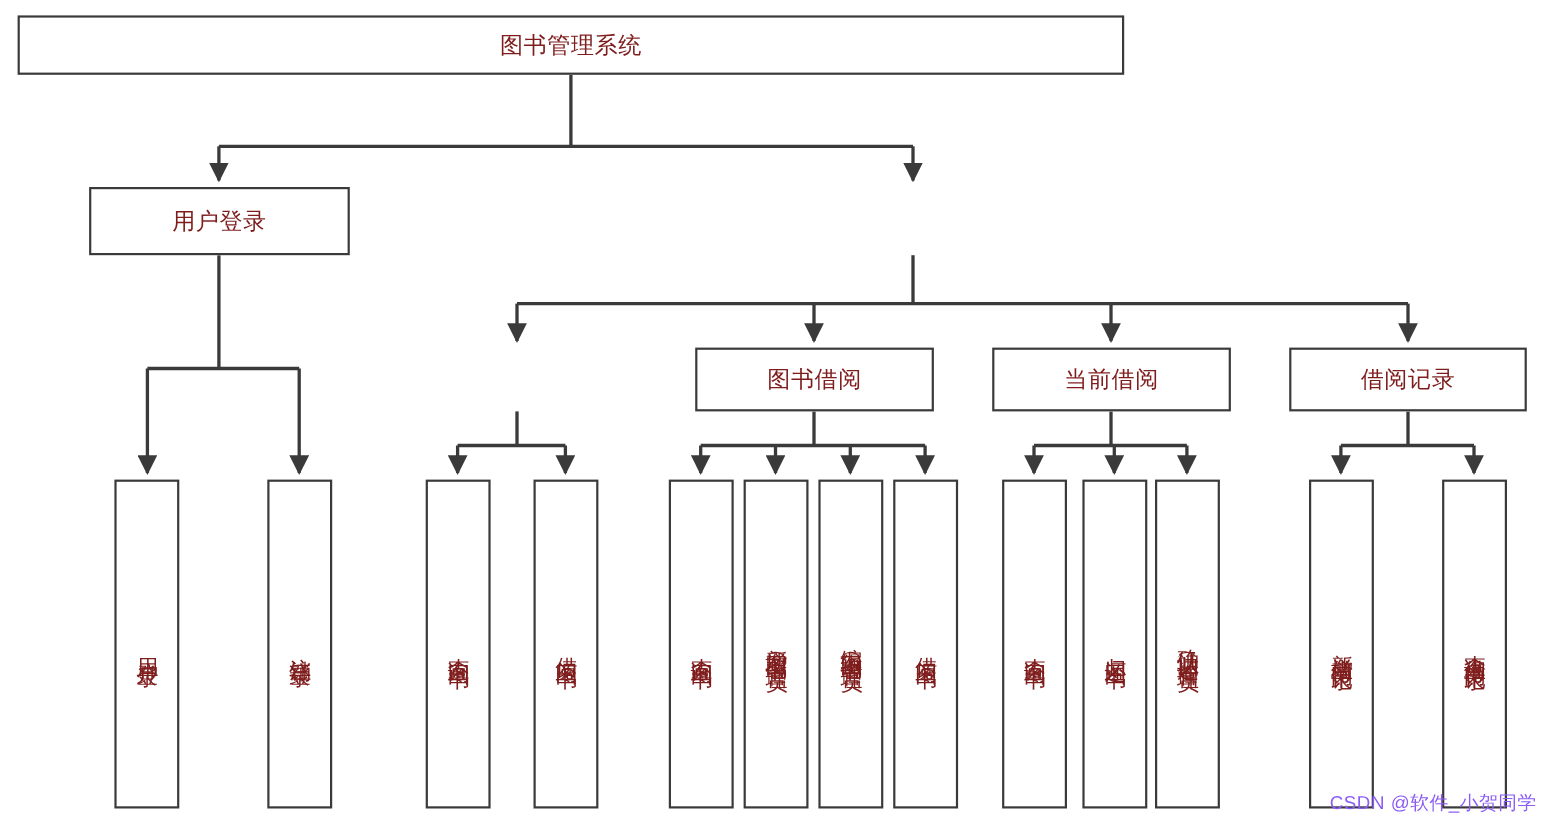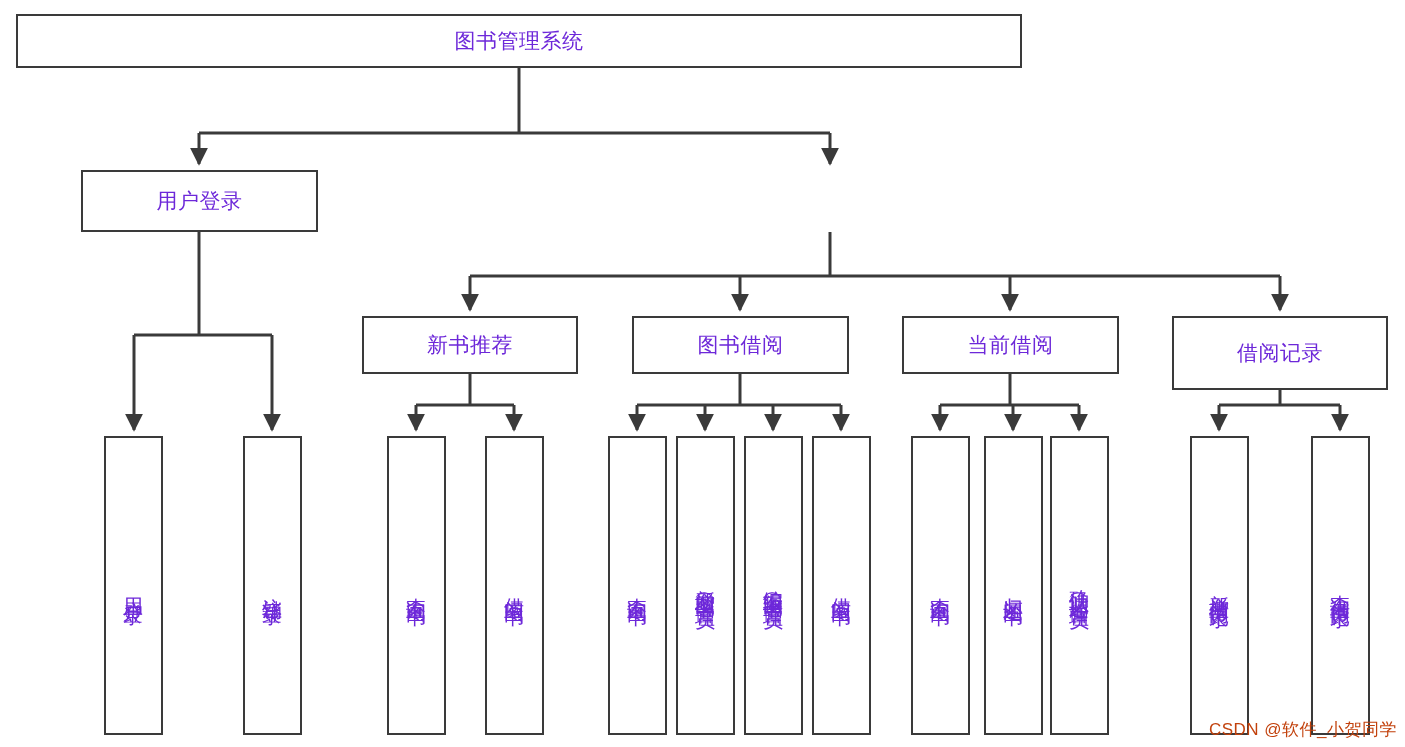--- a/index.html
+++ b/index.html
@@ -27,21 +27,21 @@
     pointer-events: none;
   }
   .node {
     position: absolute;
     box-sizing: border-box;
     border: 2px solid #3a3a3a;
     background: #ffffff;
     display: flex;
     align-items: center;
     justify-content: center;
-    color: #6d28d9;
+    color: #7f1d1d;
   }
   .node.h {
     font-size: 21px;
     letter-spacing: 0.5px;
   }
   .node.v {
     font-size: 20px;
   }
   .node.v .vtext {
     writing-mode: vertical-rl;
@@ -52,21 +52,21 @@
     padding-top: 4px;
   }
   .node .htext {
     white-space: nowrap;
   }
   .watermark {
     position: absolute;
     right: 8px;
     bottom: 6px;
     font-size: 17px;
-    color: #c2410c;
+    color: #8b5cf6;
     white-space: nowrap;
     letter-spacing: 0.5px;
   }
 </style>
 </head>
 <body>
 
 <div id="canvas" style="width: 1405px; height: 747px;">
 
   <svg id="connectors" viewBox="0 0 1405 747" xmlns="http://www.w3.org/2000/svg">
@@ -123,30 +123,27 @@
   </svg>
 
   <div class="node h" id="node-root" style="left: 16px; top: 14px; width: 1006px; height: 54px;">
     <span class="htext">图书管理系统</span>
   </div>
 
   <div class="node h" id="node-l2-0" style="left: 81px; top: 170px; width: 237px; height: 62px;">
     <span class="htext">用户登录</span>
   </div>
 
-  <div class="node h" id="node-l3-0" style="left: 362px; top: 316px; width: 216px; height: 58px;">
-    <span class="htext">新书推荐</span>
-  </div>
   <div class="node h" id="node-l3-2" style="left: 902px; top: 316px; width: 217px; height: 58px;">
     <span class="htext">当前借阅</span>
   </div>
   <div class="node h" id="node-l3-1" style="left: 632px; top: 316px; width: 217px; height: 58px;">
     <span class="htext">图书借阅</span>
   </div>
-  <div class="node h" id="node-l3-3" style="left: 1172px; top: 316px; width: 216px; height: 74px;">
+  <div class="node h" id="node-l3-3" style="left: 1172px; top: 316px; width: 216px; height: 58px;">
     <span class="htext">借阅记录</span>
   </div>
 
   <div class="node v" id="node-leaf-0" style="left: 104px; top: 436px; width: 59px; height: 299px;">
     <span class="vtext">用户登录</span>
   </div>
   <div class="node v" id="node-leaf-1" style="left: 243px; top: 436px; width: 59px; height: 299px;">
     <span class="vtext">注销登录</span>
   </div>
   <div class="node v" id="node-leaf-2" style="left: 387px; top: 436px; width: 59px; height: 299px;">

